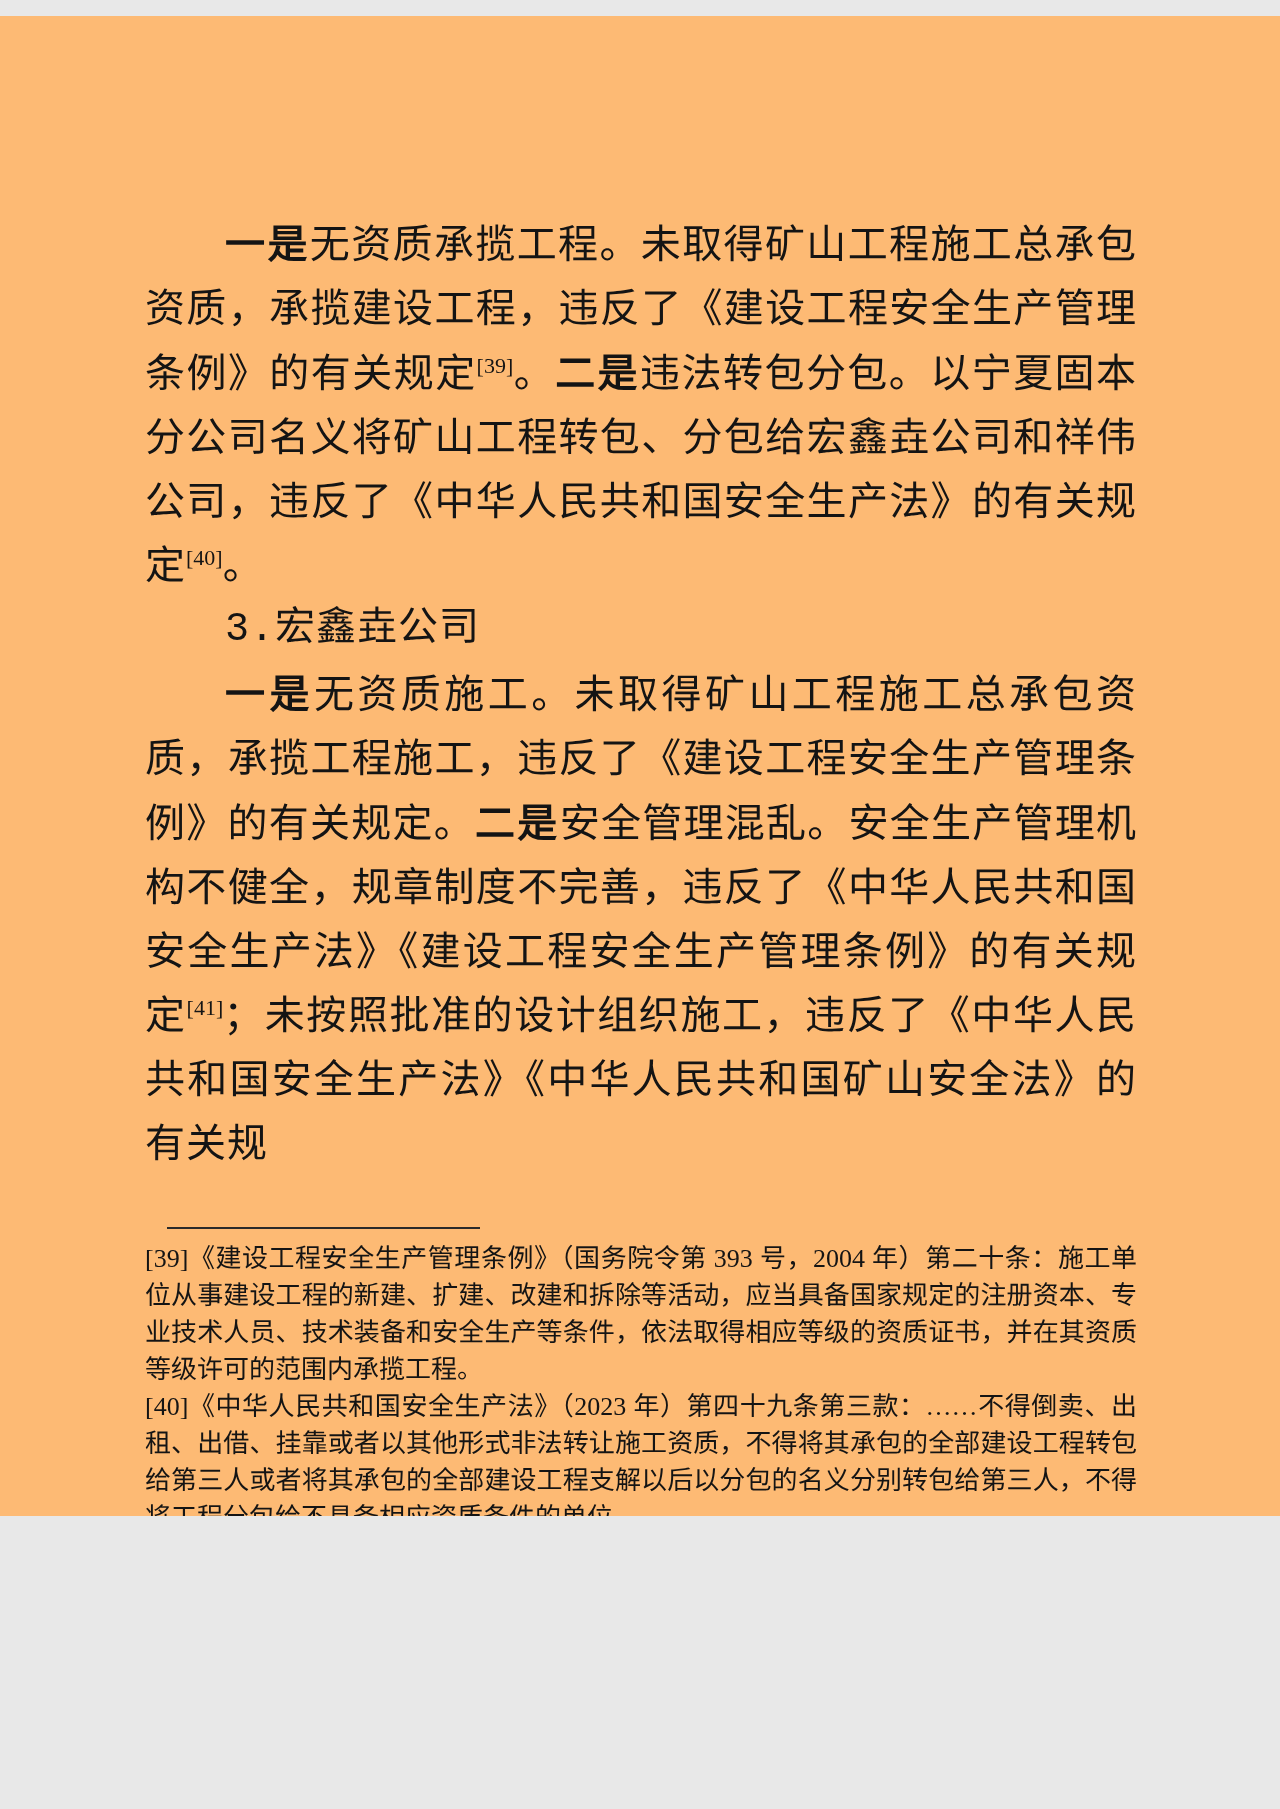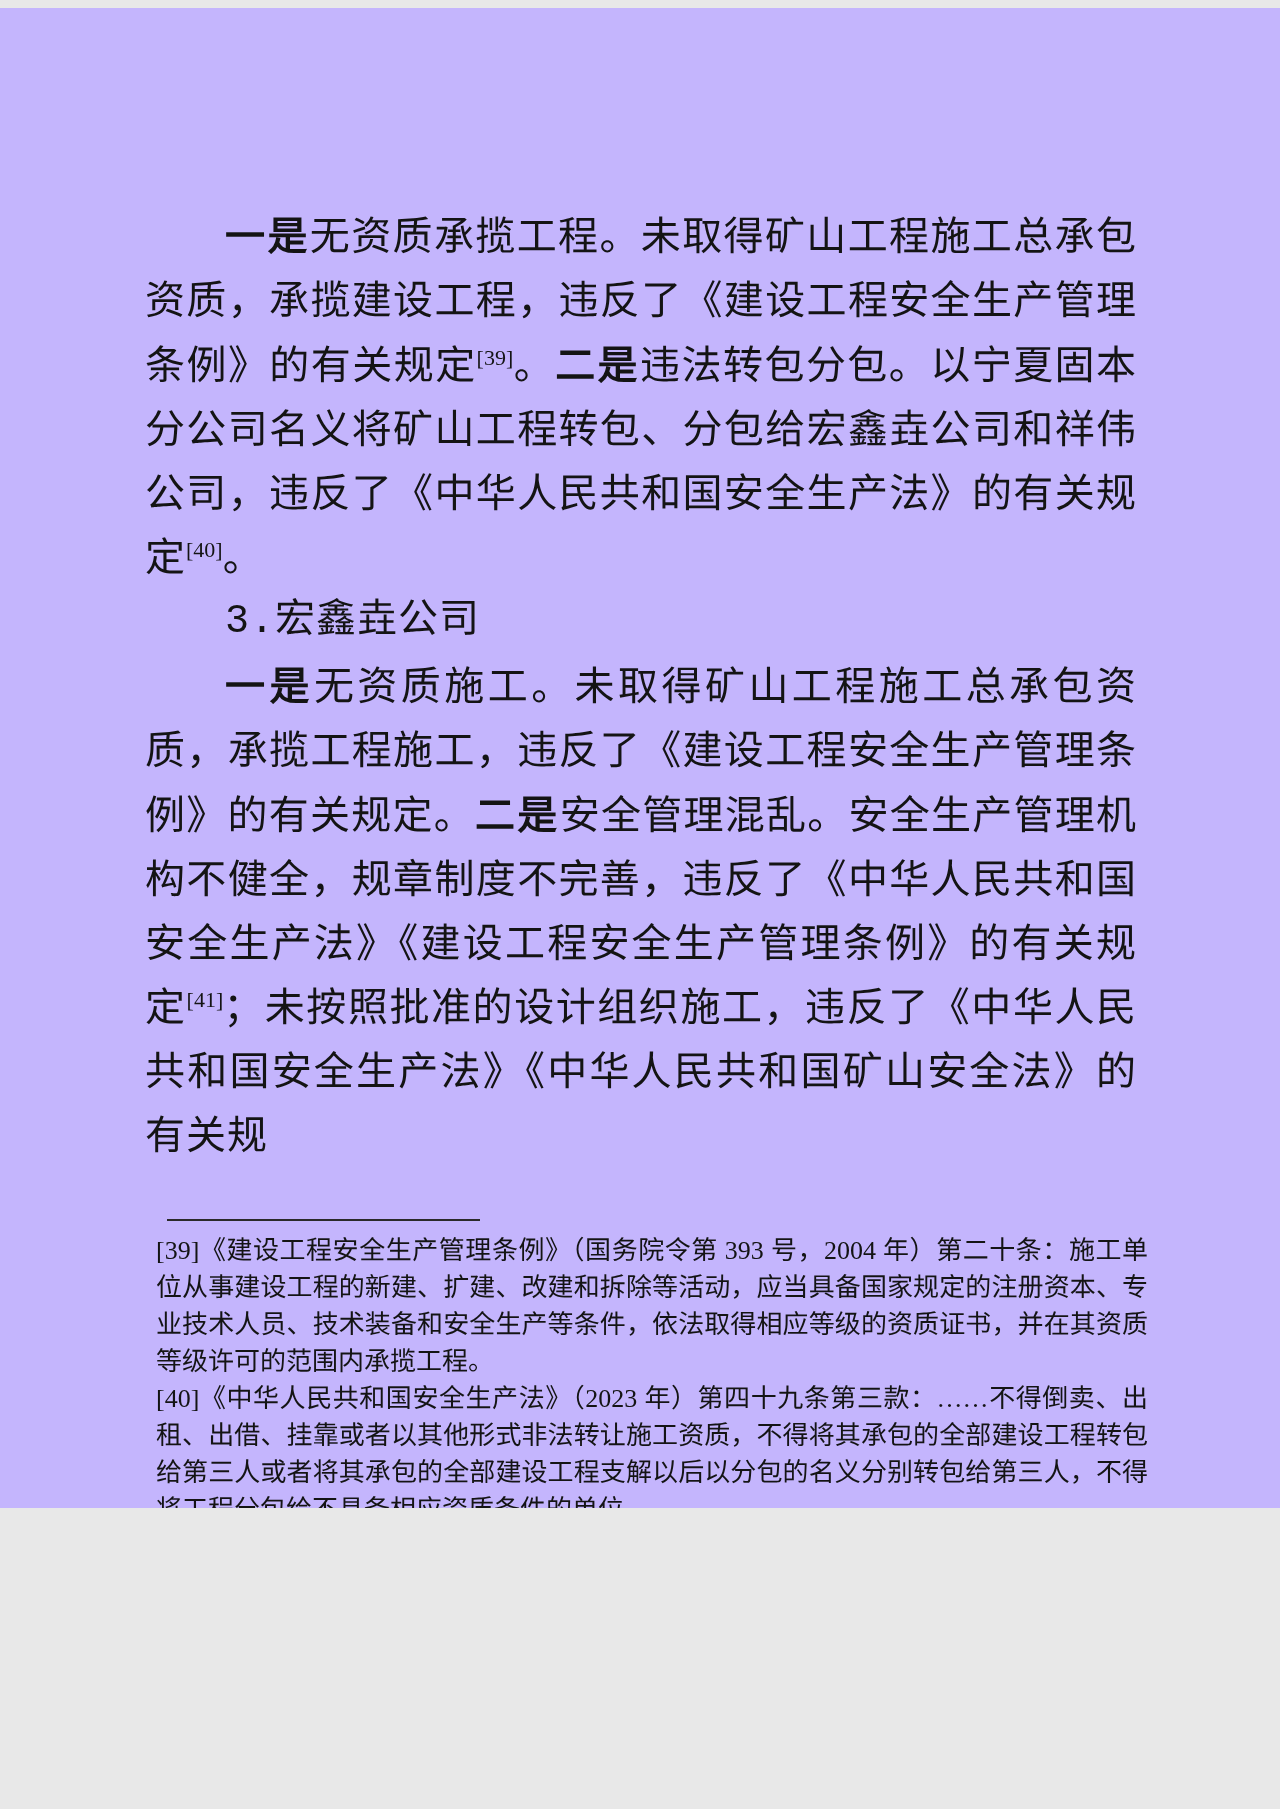--- a/index.html
+++ b/index.html
@@ -4,22 +4,22 @@
 <style>
   html, body {
     margin: 0;
     padding: 0;
     background: #e8e8e8;
   }
   .page {
     position: relative;
     width: 1280px;
     height: 1500px;
-    margin: 8px auto;
-    background: #c4b5fd;
+    margin: 16px auto;
+    background: #fdba74;
     font-family: "Liberation Serif", "DejaVu Serif", serif;
     color: #141414;
     overflow: hidden;
   }
   
   .body-text {
     position: absolute;
     top: 196px;
     left: 145px;
     width: 992px;
@@ -53,21 +53,21 @@
     position: absolute;
     top: 1211px;
     left: 167px;
     width: 313px;
     height: 0;
     border-top: 2px solid #2a2a2a;
   }
   .footnotes {
     position: absolute;
     top: 1224px;
-    left: 156px;
+    left: 145px;
     width: 992px;
     font-size: 26px;
     line-height: 37px;
     text-align: justify;
   }
   .footnotes p {
     margin: 0;
     text-indent: 0;
   }
   

